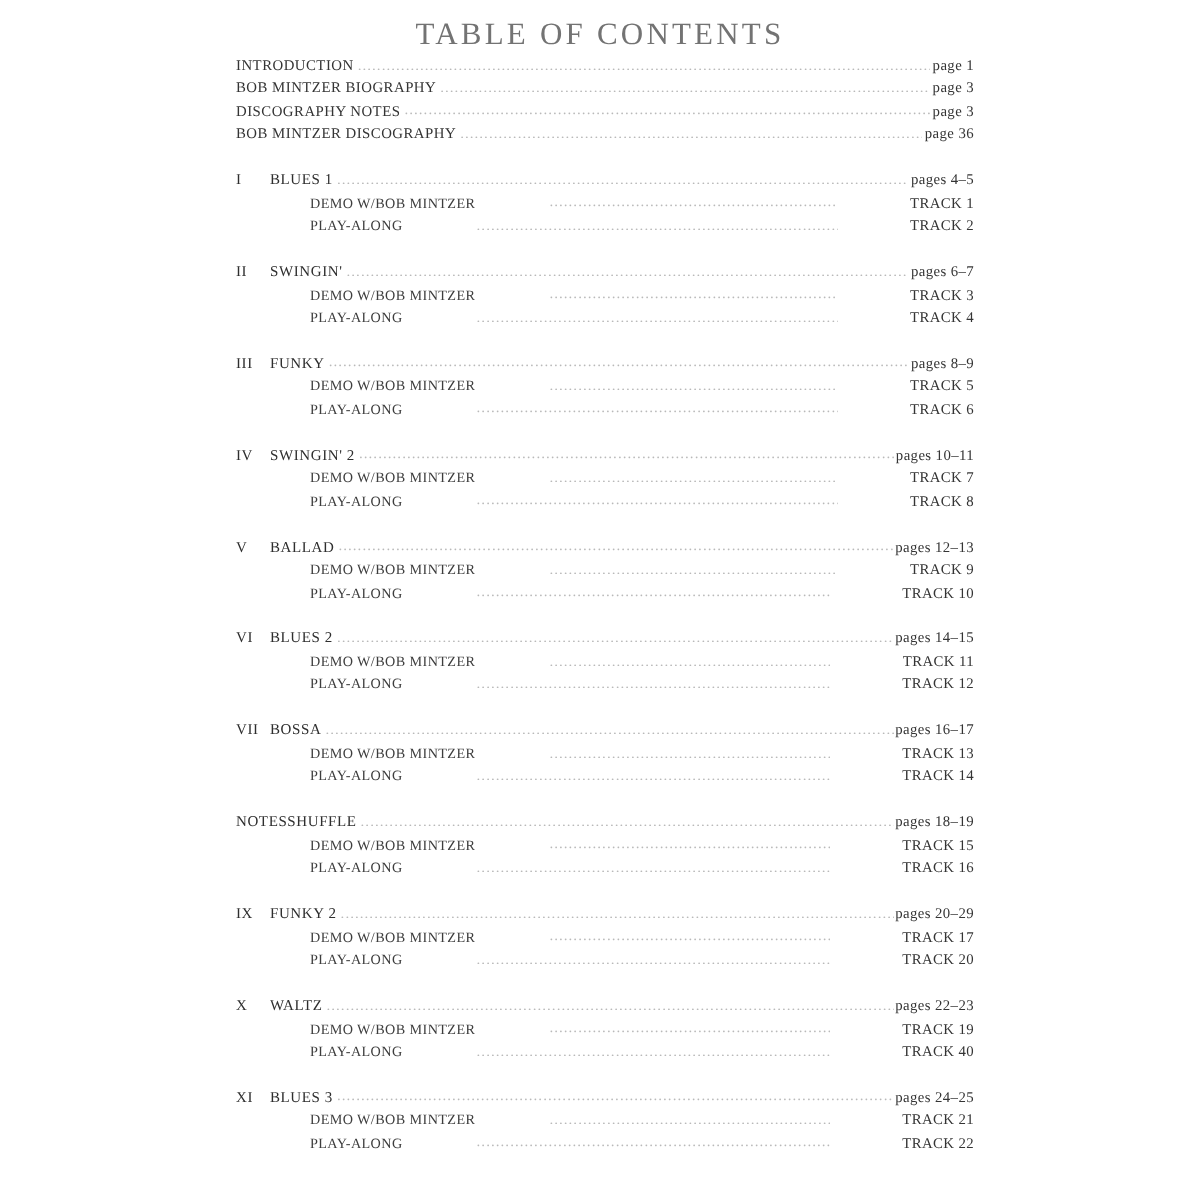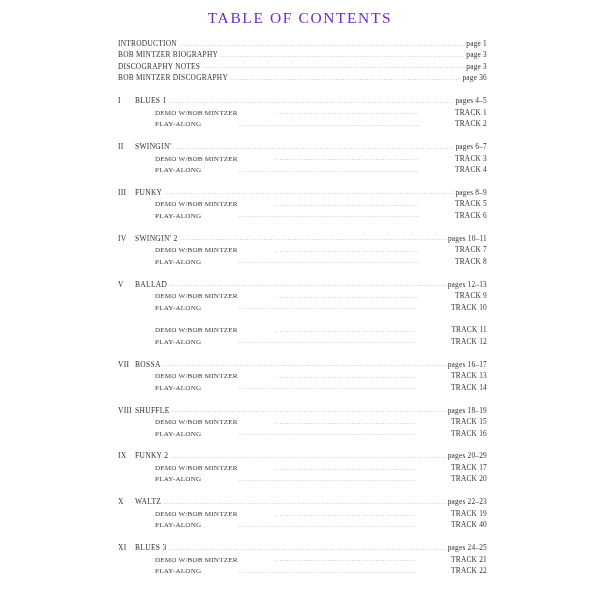--- a/index.html
+++ b/index.html
@@ -20,30 +20,30 @@
     width: 600px;
     height: 600px;
     box-sizing: border-box;
     padding: 0;
   }
 
   .toc-title {
     text-align: center;
     font-size: 15.5px;
     letter-spacing: 1.6px;
-    color: #6d28d9;
+    color: #737373;
     margin: 9px 0 0 0;
     font-weight: 400;
     font-family: "Liberation Serif", "DejaVu Serif", serif;
   }
 
   .toc-body {
     position: absolute;
     left: 118px;
-    top: 30px;
+    top: 19px;
     width: 369px;
   }
 
   
   .row {
     display: flex;
     align-items: baseline;
     width: 100%;
     line-height: 1.0;
     margin: 0;
@@ -228,20 +228,25 @@
             <span class="leader"></span>
             <span class="pageref">TRACK 9</span>
           </div>
           <div class="row sub">
             <span class="label">PLAY-ALONG</span>
             <span class="leader"></span>
             <span class="pageref">TRACK 10</span>
           </div>
         </div>
         <div class="chapter">
+          <div class="row chapter-row">
+            <span class="label"><span class="numeral">VI</span><span>BLUES 2</span></span>
+            <span class="leader"></span>
+            <span class="pageref">pages 14–15</span>
+          </div>
           <div class="row sub">
             <span class="label">DEMO W/BOB MINTZER</span>
             <span class="leader"></span>
             <span class="pageref">TRACK 11</span>
           </div>
           <div class="row sub">
             <span class="label">PLAY-ALONG</span>
             <span class="leader"></span>
             <span class="pageref">TRACK 12</span>
           </div>
@@ -258,21 +263,21 @@
             <span class="pageref">TRACK 13</span>
           </div>
           <div class="row sub">
             <span class="label">PLAY-ALONG</span>
             <span class="leader"></span>
             <span class="pageref">TRACK 14</span>
           </div>
         </div>
         <div class="chapter">
           <div class="row chapter-row">
-            <span class="label"><span class="numeral">VIII</span><span>SHUFFLE</span></span>
+            <span class="label"><span class="numeral">NOTES</span><span>SHUFFLE</span></span>
             <span class="leader"></span>
             <span class="pageref">pages 18–19</span>
           </div>
           <div class="row sub">
             <span class="label">DEMO W/BOB MINTZER</span>
             <span class="leader"></span>
             <span class="pageref">TRACK 15</span>
           </div>
           <div class="row sub">
             <span class="label">PLAY-ALONG</span>

